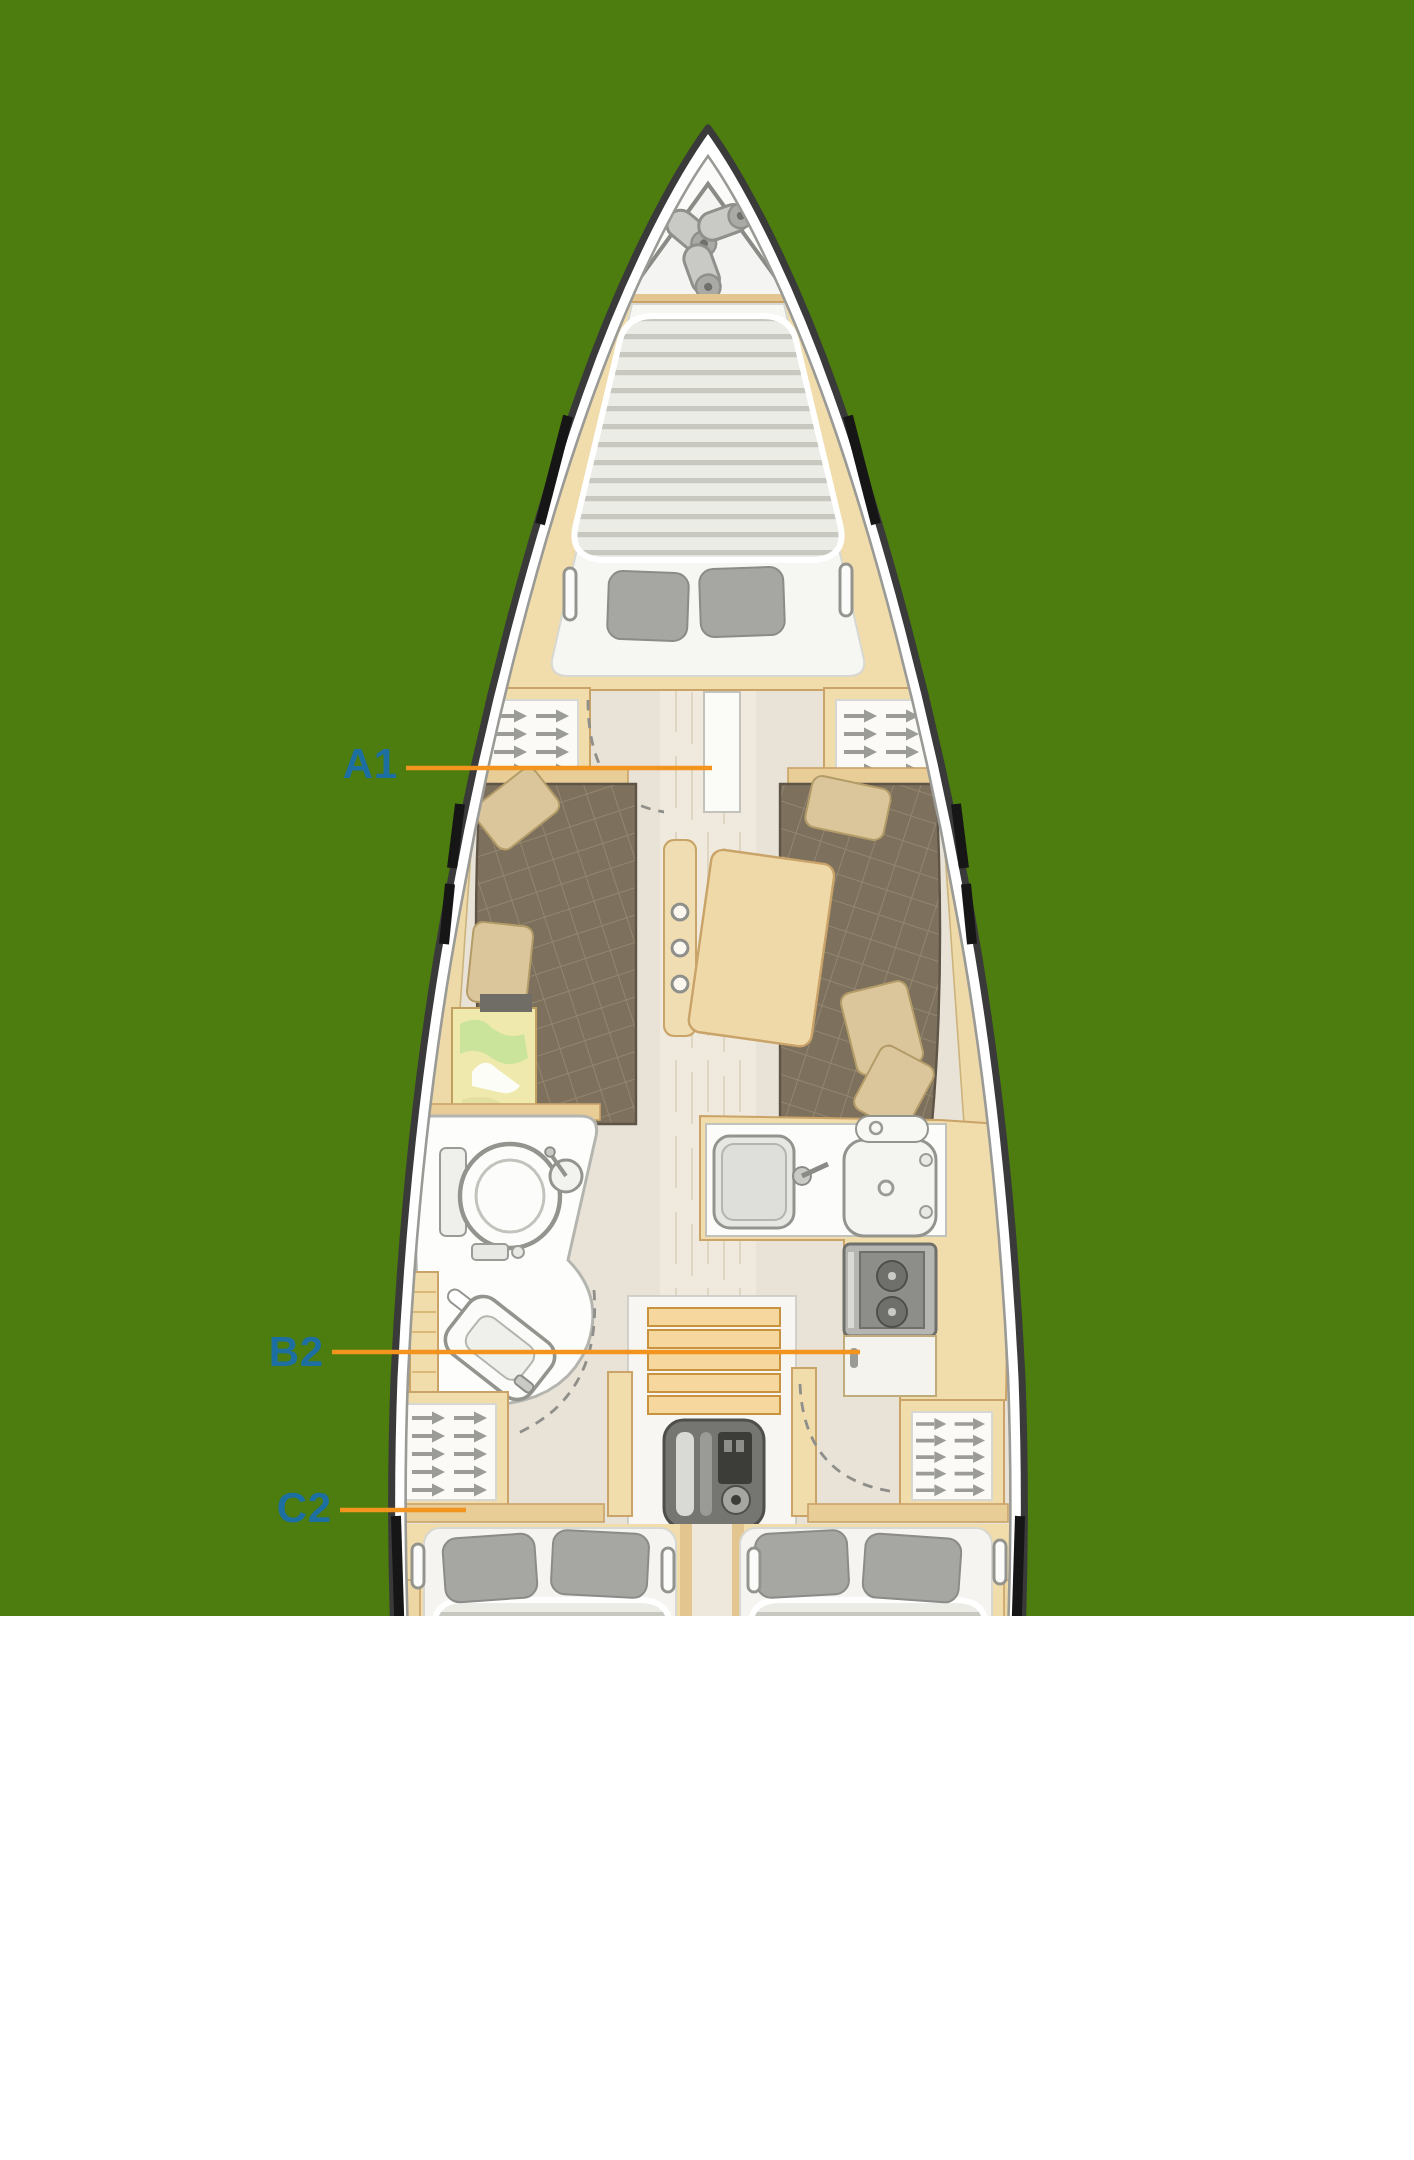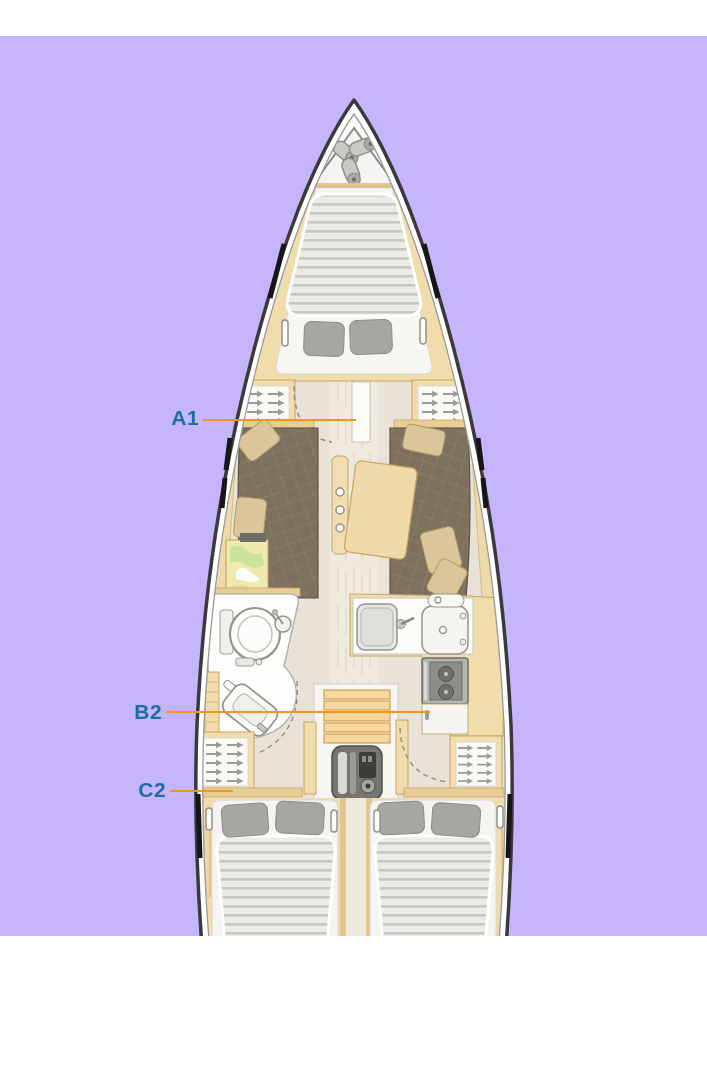--- a/index.html
+++ b/index.html
@@ -1,17 +1,17 @@
 <!DOCTYPE html>
 <html><head>
 <meta charset="utf-8">
 <style>
   html,body{margin:0;padding:0;background:#ffffff;}
-  .stage{position:relative;width:707px;height:900px;background:#c4b5fd;overflow:hidden;
-         font-family:"Liberation Sans",sans-serif;margin-top:36px;}
+  .stage{position:relative;width:707px;height:808px;background:#4d7c0f;overflow:hidden;
+         font-family:"Liberation Sans",sans-serif;}
   svg{display:block}
   .lbl{font-family:"Liberation Sans","DejaVu Sans",sans-serif;font-weight:bold;font-size:21px;letter-spacing:.4px;}
   .dash{fill:none;stroke:#8e8e8a;stroke-width:1.4;stroke-dasharray:5 4;}
   .tan{fill:#f1dcab;stroke:#c9a368;stroke-width:1;}
   .tanwall{fill:#e8cd96;stroke:#c9a368;stroke-width:.8;}
   .white-fix{fill:#fbfbf9;stroke:#94948f;stroke-width:1.5;}
 </style>
 </head>
 <body>
 

